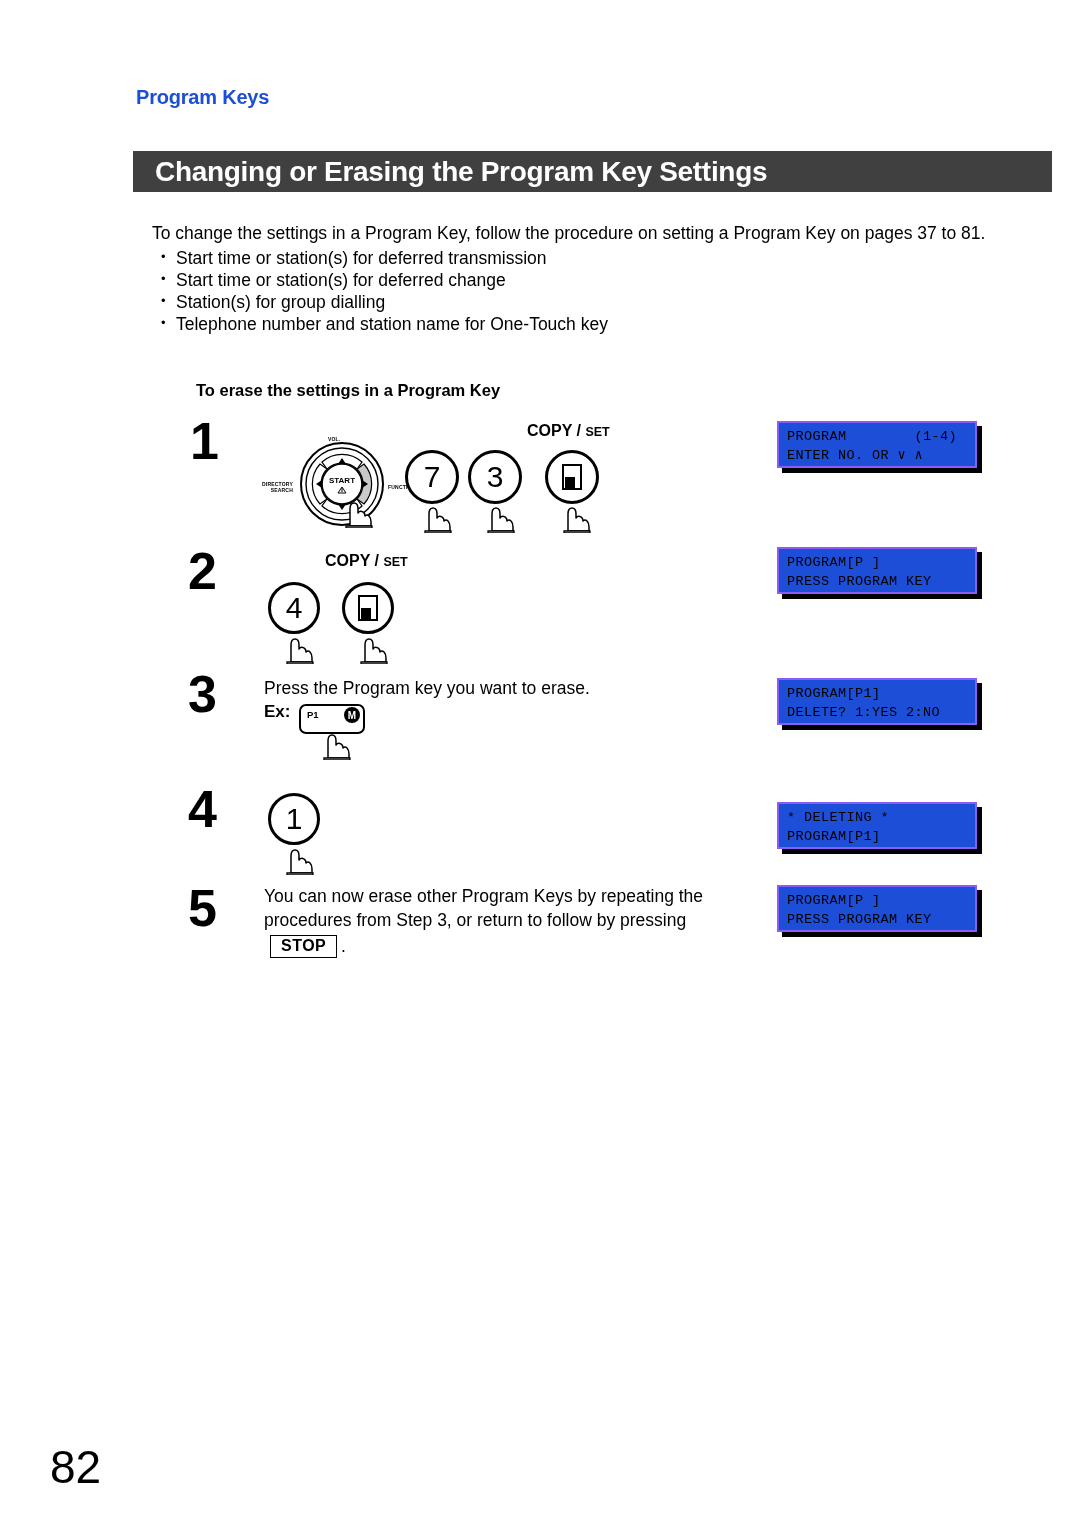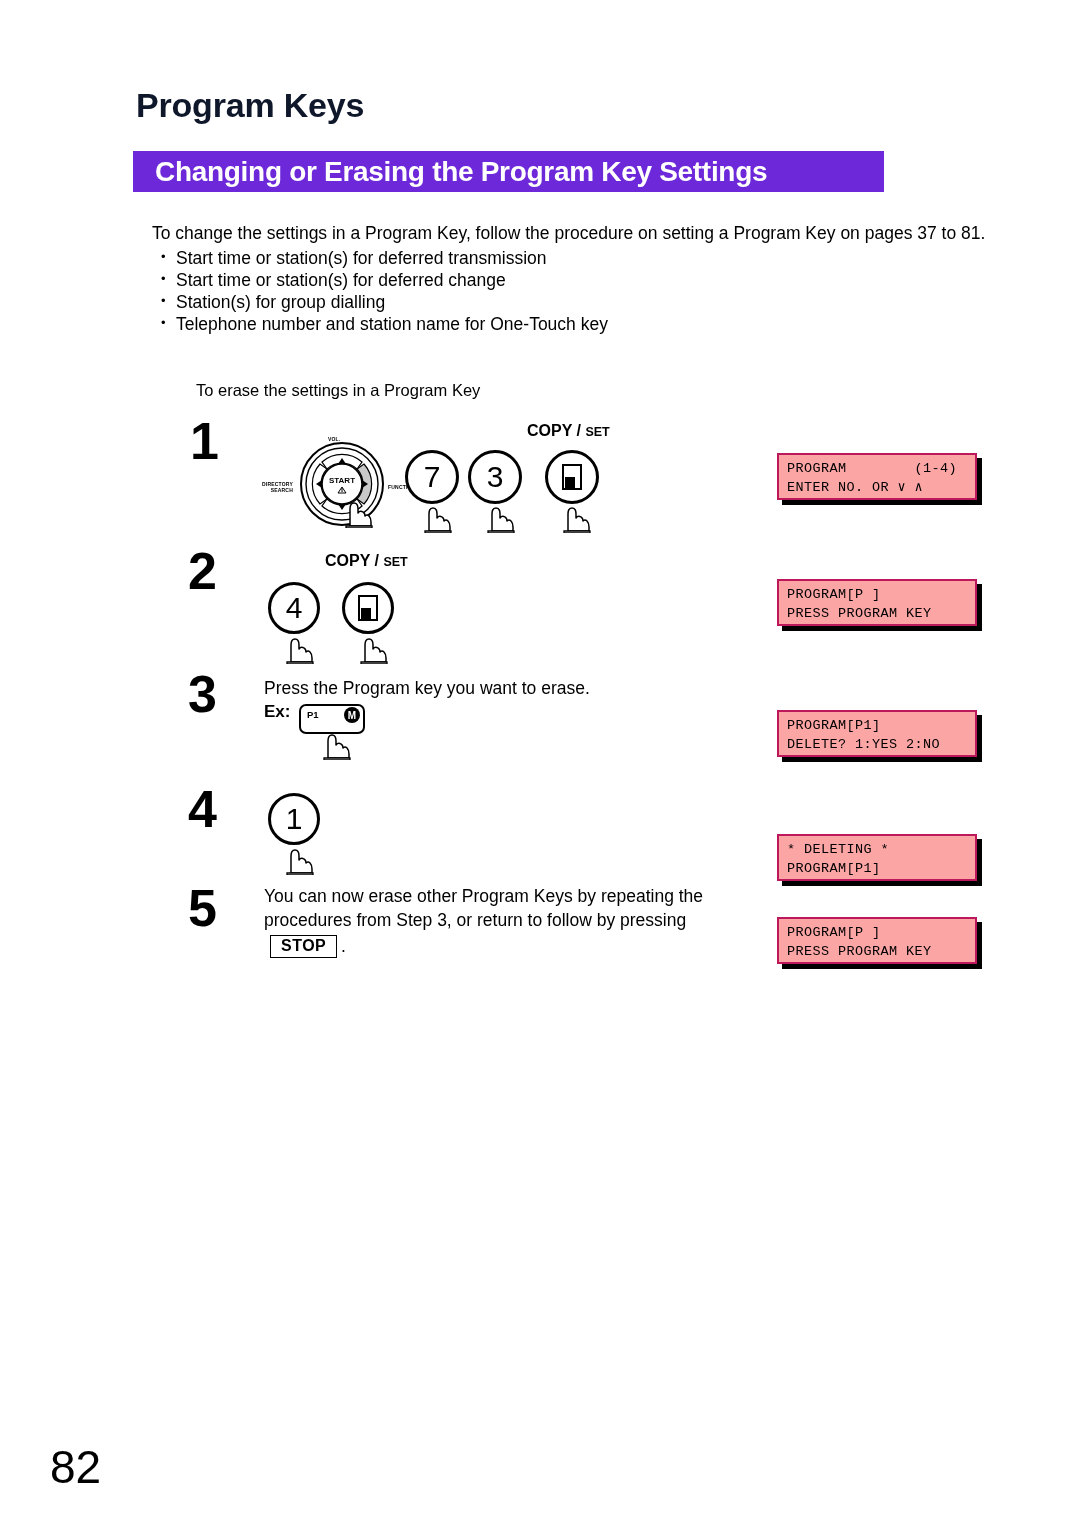--- a/index.html
+++ b/index.html
@@ -14,33 +14,33 @@
     font-family: "Liberation Sans", sans-serif;
     color: #000;
     overflow: hidden;
   }
 
   
   #page-title {
     position: absolute;
     left: 136px;
     top: 86px;
-    font-size: 34px;
-    font-weight: bold;
-    color: #0f172a;
+    font-size: 20px;
+    font-weight: bold;
+    color: #1d4ed8;
     letter-spacing: -0.2px;
   }
 
   #section-bar {
     position: absolute;
     left: 133px;
     top: 151px;
-    width: 751px;
+    width: 919px;
     height: 41px;
-    background: #6d28d9;
+    background: #404040;
   }
   #section-bar-label {
     position: absolute;
     left: 22px;
     top: 5px;
     font-size: 28px;
     font-weight: bold;
     color: #ffffff;
     white-space: nowrap;
     letter-spacing: -0.3px;
@@ -77,21 +77,21 @@
     top: -1px;
     font-size: 13px;
   }
 
   
   #sub-heading {
     position: absolute;
     left: 196px;
     top: 381px;
     font-size: 16.5px;
-    font-weight: normal;
+    font-weight: bold;
   }
 
   
   .step-num {
     position: absolute;
     font-size: 52px;
     font-weight: bold;
     font-family: "Liberation Sans", sans-serif;
     line-height: 1;
     color: #000;
@@ -257,26 +257,25 @@
     left: 341px;
     top: 936px;
     font-size: 17.5px;
   }
 
   
   .lcd {
     position: absolute;
     width: 200px;
     height: 47px;
-    border: 2px solid #be185d;
-    background: #fca5a5;
+    border: 2px solid #8b5cf6;
+    background: #1d4ed8;
     box-sizing: border-box;
     box-shadow: 5px 5px 0 0 #000;
     padding: 4px 0 0 8px;
-    margin-top: 32px;
   }
   .lcd .line {
     font-family: "Liberation Mono", "DejaVu Sans Mono", monospace;
     font-size: 13.5px;
     line-height: 19px;
     white-space: pre;
     letter-spacing: 0.4px;
   }
   #lcd-1 { left: 777px; top: 421px; }
   #lcd-2 { left: 777px; top: 547px; }

